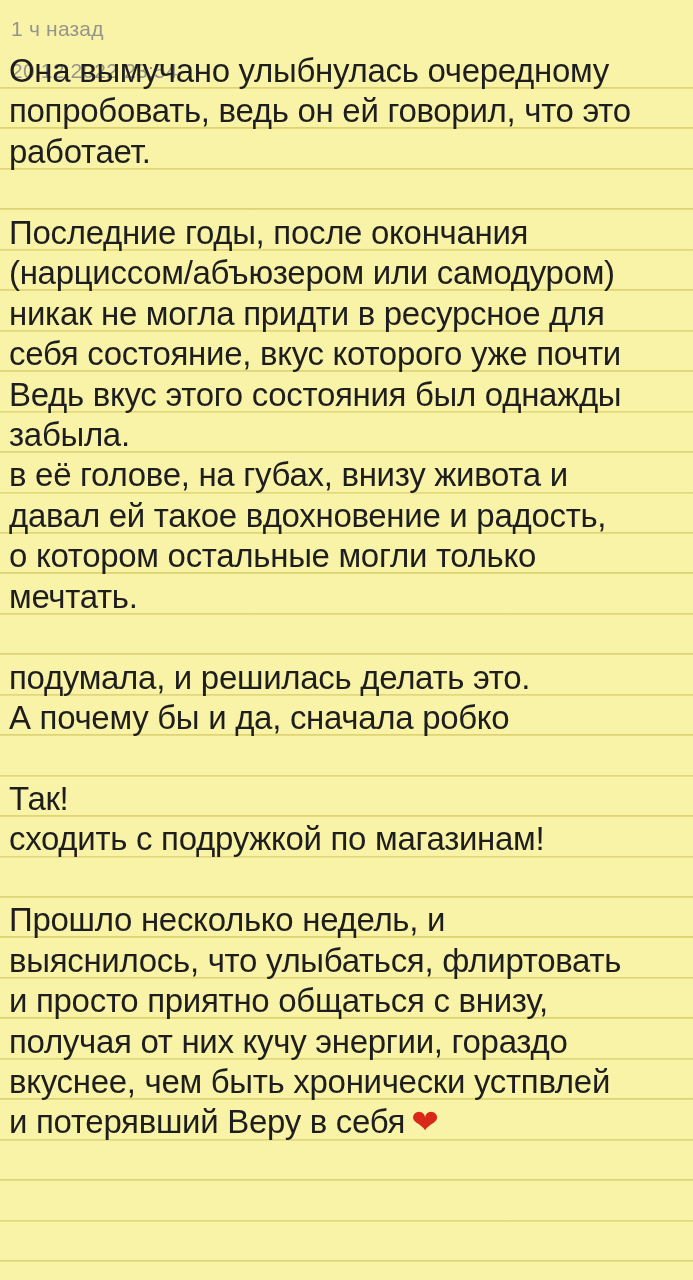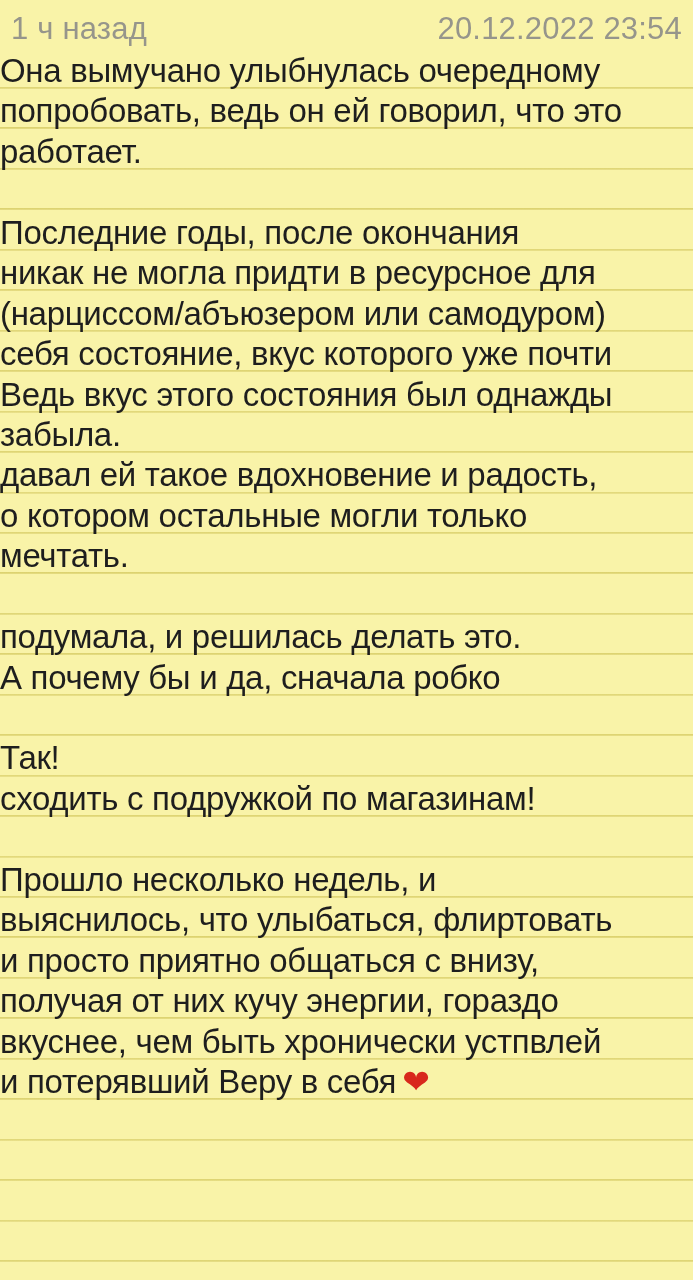--- a/index.html
+++ b/index.html
@@ -21,26 +21,27 @@
   }
   
   .note-header {
     position: absolute;
     top: 8px;
     left: 0;
     right: 0;
     height: 42px;
     display: flex;
     justify-content: space-between;
-    align-items: center;
+    align-items: flex-start;
     padding: 0 11px;
     box-sizing: border-box;
     color: #96958B;
-    font-size: 31px;
+    font-size: 21px;
     line-height: 42px;
+    flex-direction: column;
   }
   .note-header .age { letter-spacing: 0.2px; }
   .note-header .stamp { letter-spacing: 0.2px; }
   
   .ruled-lines {
     position: absolute;
     top: 51px;
     left: 0;
     right: 0;
     bottom: 0;
@@ -60,20 +61,21 @@
     position: absolute;
     top: 51px;
     left: 0;
     right: 0;
     bottom: 0;
     padding: 0;
   }
   .text-line {
     height: 40.45px;
     line-height: 40.45px;
+    padding-left: 9px;
     padding-right: 4px;
     font-size: 33px;
     letter-spacing: -0.3px;
     color: #1E1E1E;
     white-space: nowrap;
     overflow: visible;
   }
   .heart {
     color: #D8281C;
     font-family: "DejaVu Sans", sans-serif;
@@ -92,25 +94,26 @@
   </div>
 
   <div class="ruled-lines"></div>
 
   <div class="note-body" id="note-body">
       <div class="text-line">Она вымучано улыбнулась очередному</div>
       <div class="text-line">попробовать, ведь он ей говорил, что это</div>
       <div class="text-line">работает.</div>
       <div class="text-line"></div>
       <div class="text-line">Последние годы, после окончания</div>
+      <div class="text-line">(нарциссом/абъюзером или самодуром)</div>
       <div class="text-line">никак не могла придти в ресурсное для</div>
-      <div class="text-line">(нарциссом/абъюзером или самодуром)</div>
       <div class="text-line">себя состояние, вкус которого уже почти</div>
       <div class="text-line">Ведь вкус этого состояния был однажды</div>
       <div class="text-line">забыла.</div>
+      <div class="text-line">в её голове, на губах, внизу живота и</div>
       <div class="text-line">давал ей такое вдохновение и радость,</div>
       <div class="text-line">о котором остальные могли только</div>
       <div class="text-line">мечтать.</div>
       <div class="text-line"></div>
       <div class="text-line">подумала, и решилась делать это.</div>
       <div class="text-line">А почему бы и да, сначала робко</div>
       <div class="text-line"></div>
       <div class="text-line">Так!</div>
       <div class="text-line">сходить с подружкой по магазинам!</div>
       <div class="text-line"></div>

